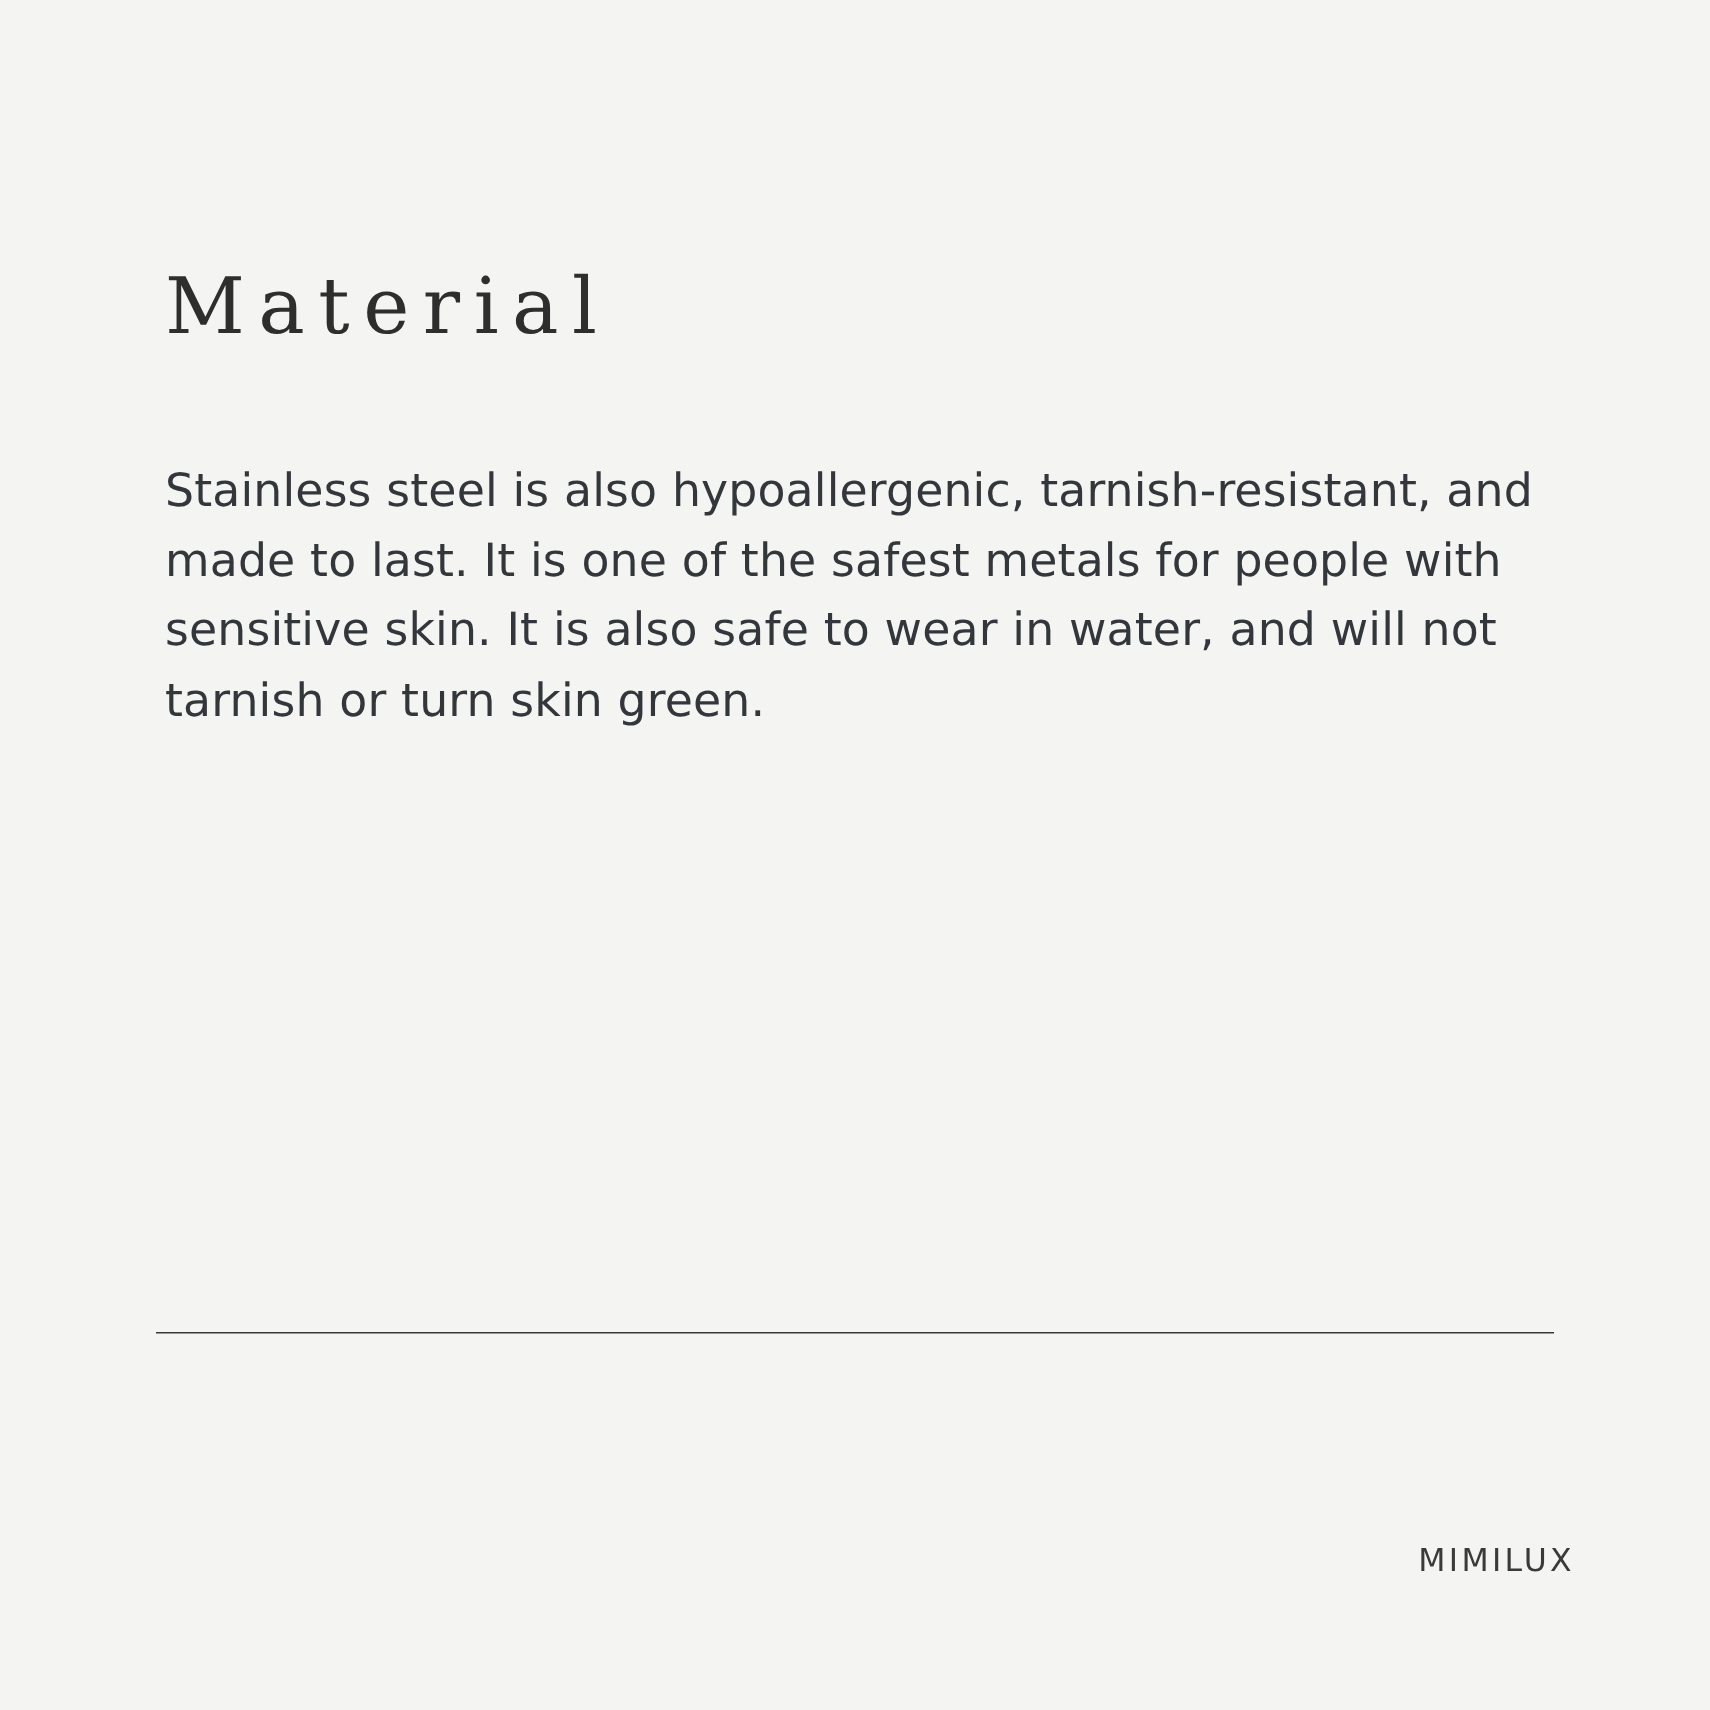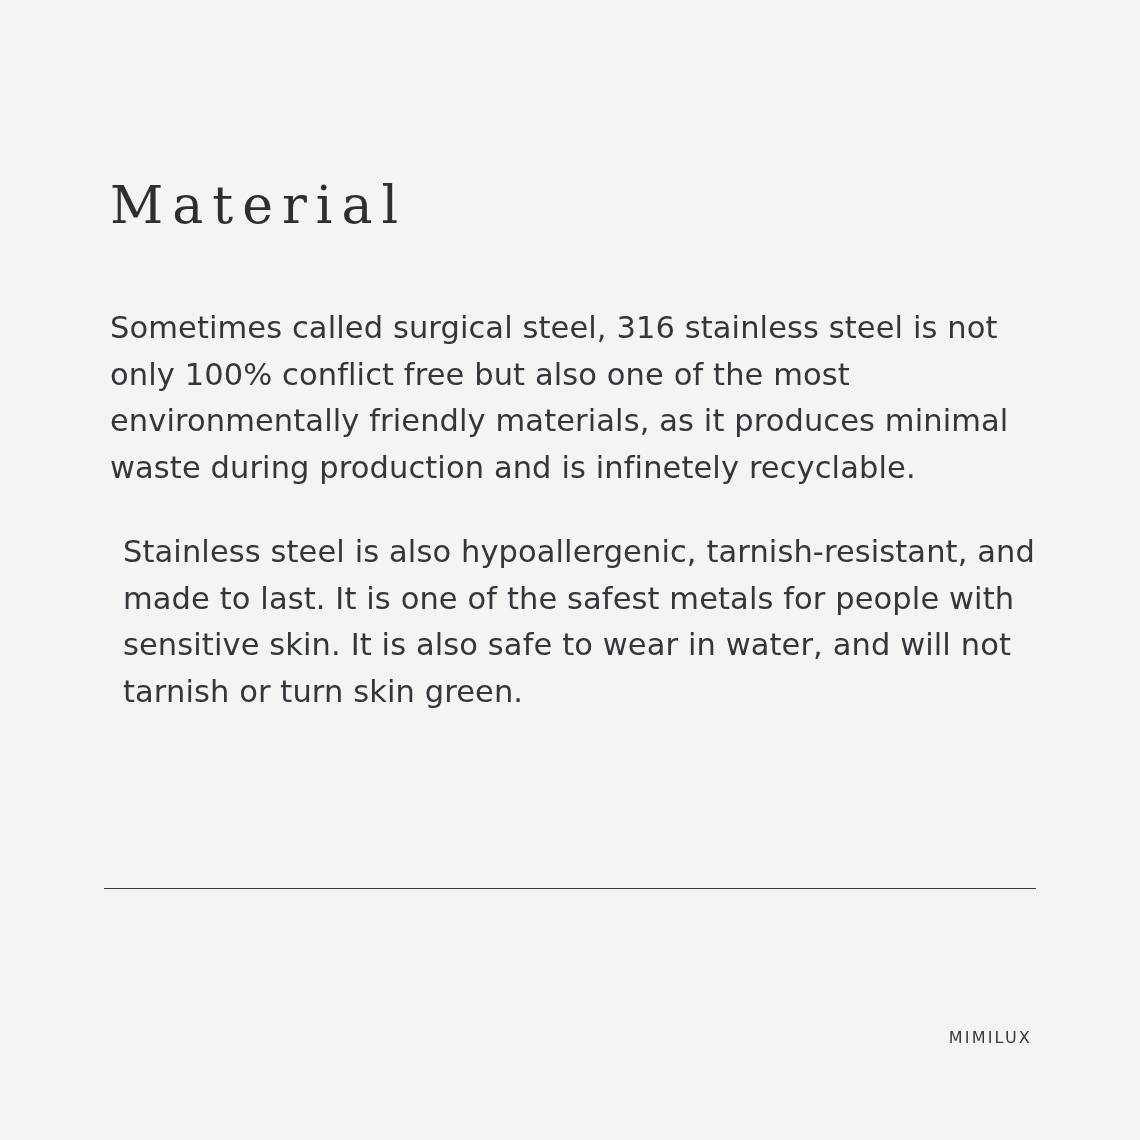--- a/index.html
+++ b/index.html
@@ -52,37 +52,36 @@
   .divider {
     position: absolute;
     left: 104px;
     top: 888px;
     width: 932px;
     height: 0;
     border-top: 1.6px solid #3a3a3a;
   }
   .brand {
     position: absolute;
-    right: 108px;
+    right: 90px;
     top: 1028px;
-    font-size: 16px;
+    font-size: 21px;
     letter-spacing: 2.2px;
     color: #3a3a3a;
     font-family: "DejaVu Sans", sans-serif;
   }
 </style>
 </head>
 <body>
 
 <div class="card">
 
   <h1 class="title">Material</h1>
 
   <div class="body-copy">
-    <p>Sometimes called surgical steel, 316 stainless steel is not only 100% conflict free but also one of the most environmentally friendly materials, as it produces minimal waste during production and is infinetely recyclable.</p>
     <p>Stainless steel is also hypoallergenic, tarnish-resistant, and made to last. It is one of the safest metals for people with sensitive skin. It is also safe to wear in water, and will not tarnish or turn skin green.</p>
   </div>
 
   <div class="divider"></div>
 
   <div class="brand">MIMILUX</div>
 
 </div>
 
 </body></html>

